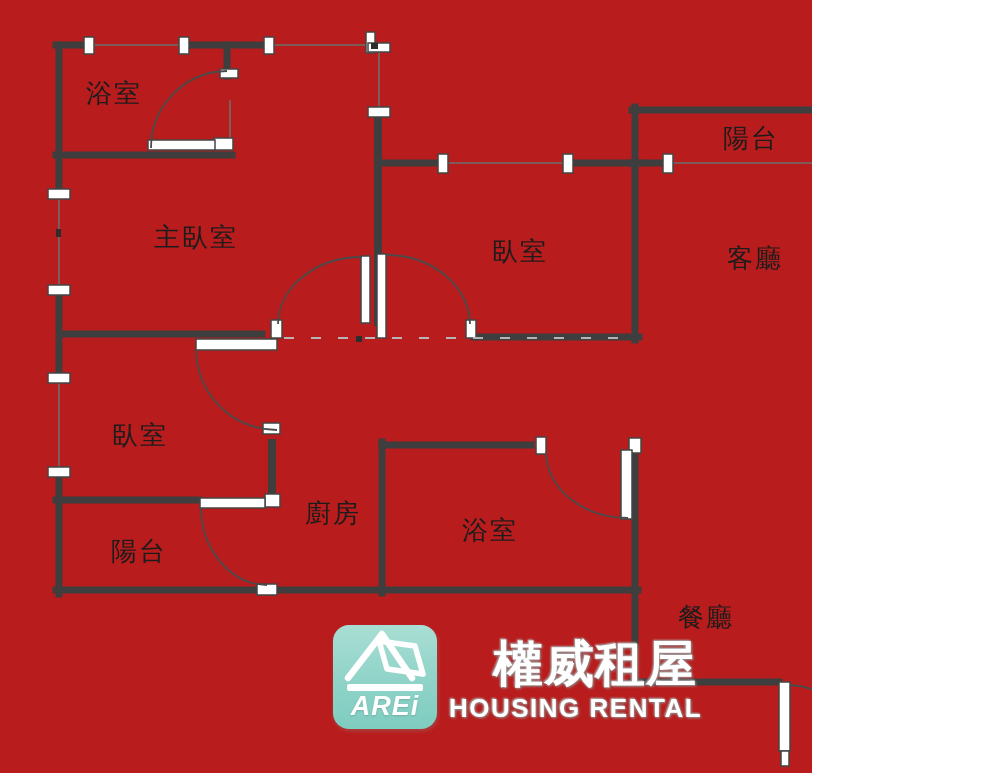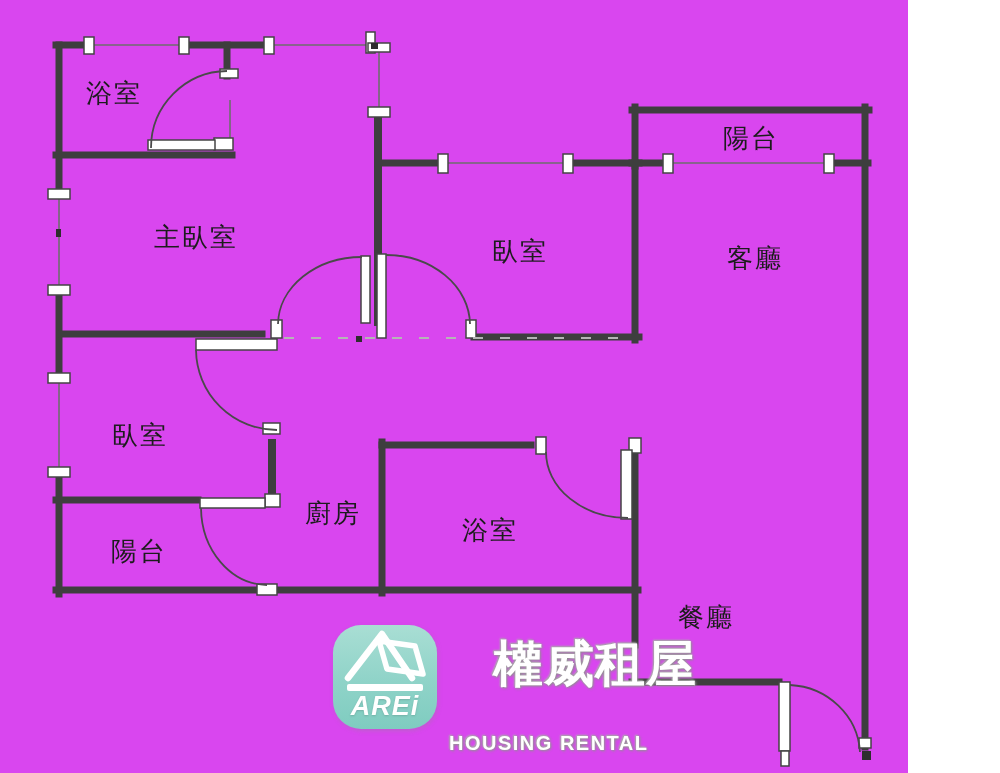--- a/index.html
+++ b/index.html
@@ -1,31 +1,31 @@
 <!DOCTYPE html>
 <html><head>
 <meta charset="utf-8">
 <style>
   html,body{margin:0;padding:0;background:#ffffff;}
-  .plan{position:relative;width:908px;height:773px;background:#d946ef;overflow:hidden;
+  .plan{position:relative;width:812px;height:773px;background:#b91c1c;overflow:hidden;
         font-family:"Liberation Sans",sans-serif;}
   .plan svg{position:absolute;left:0;top:0;}
   .lbl{font-family:"Liberation Serif","DejaVu Serif",serif;
        font-size:26px;letter-spacing:2px;fill:#1c1c1c;}
   
   .wm-logo{position:absolute;left:333px;top:625px;width:104px;height:104px;
-           border-radius:28px;background:linear-gradient(180deg,#a9ded4 0%,#8fd3c8 55%,#7fccc0 100%);
+           border-radius:16px;background:linear-gradient(180deg,#a9ded4 0%,#8fd3c8 55%,#7fccc0 100%);
            box-shadow:1px 2px 4px rgba(140,140,140,.35);}
   .wm-cjk{position:absolute;left:446px;top:636px;width:220px;height:58px;
           font-family:"Liberation Serif","DejaVu Serif",serif;font-weight:bold;
           font-size:50px;line-height:56px;letter-spacing:1px;color:#ffffff;
           text-shadow:0 0 2px #9a9a9a,1px 1px 3px #8f8f8f,-1px -1px 2px #b5b5b5;
           white-space:nowrap;margin-left:47px;}
-  .wm-en{position:absolute;left:449px;top:732px;font-weight:bold;
-         font-size:20px;letter-spacing:1.5px;color:#ffffff;white-space:nowrap;
+  .wm-en{position:absolute;left:449px;top:693px;font-weight:bold;
+         font-size:26px;letter-spacing:1.5px;color:#ffffff;white-space:nowrap;
          text-shadow:0 0 2px #9a9a9a,1px 1px 3px #8f8f8f,-1px -1px 2px #b5b5b5;}
   .wm-arei{position:absolute;left:0;top:66px;width:104px;text-align:center;
            font-style:italic;font-weight:bold;font-size:27px;color:#ffffff;
            letter-spacing:1px;text-shadow:0 1px 2px rgba(90,140,130,.45);}
 </style>
 </head>
 <body>
 
 <div class="plan">
 

